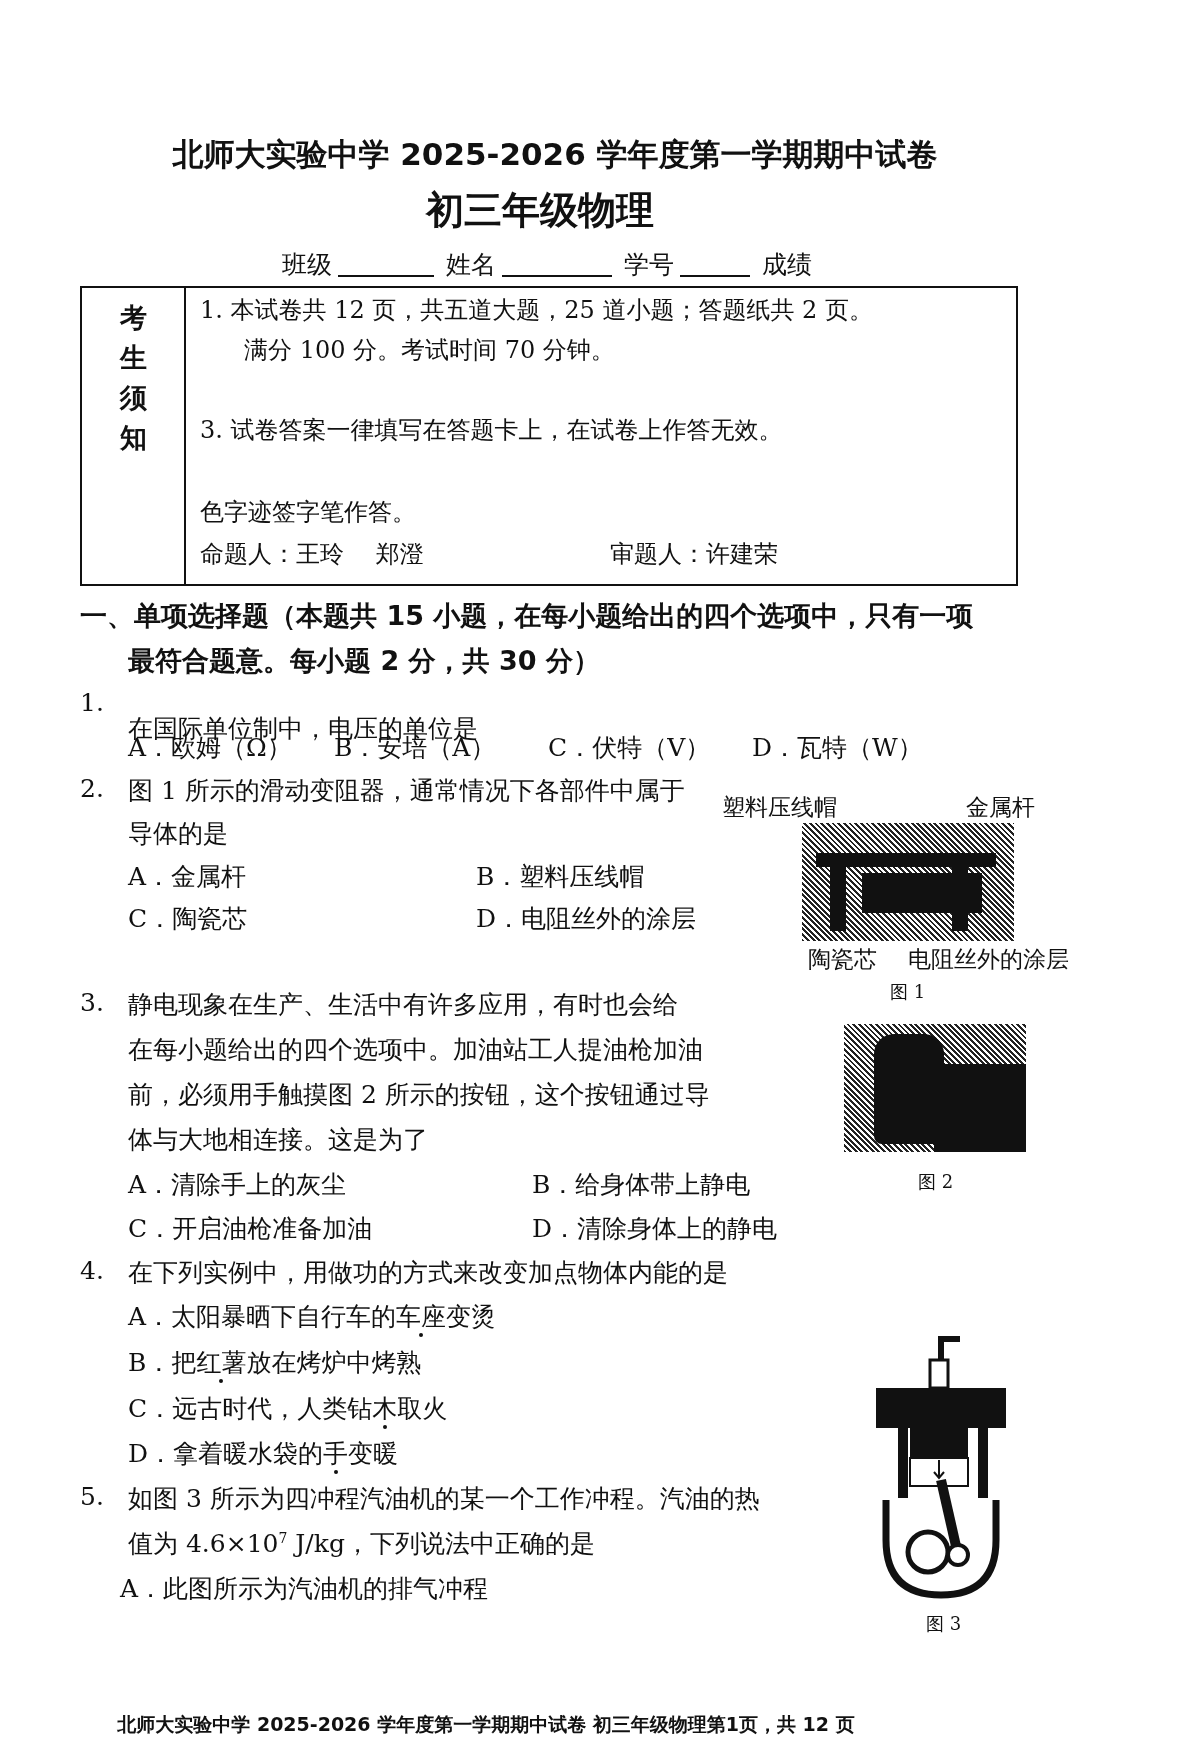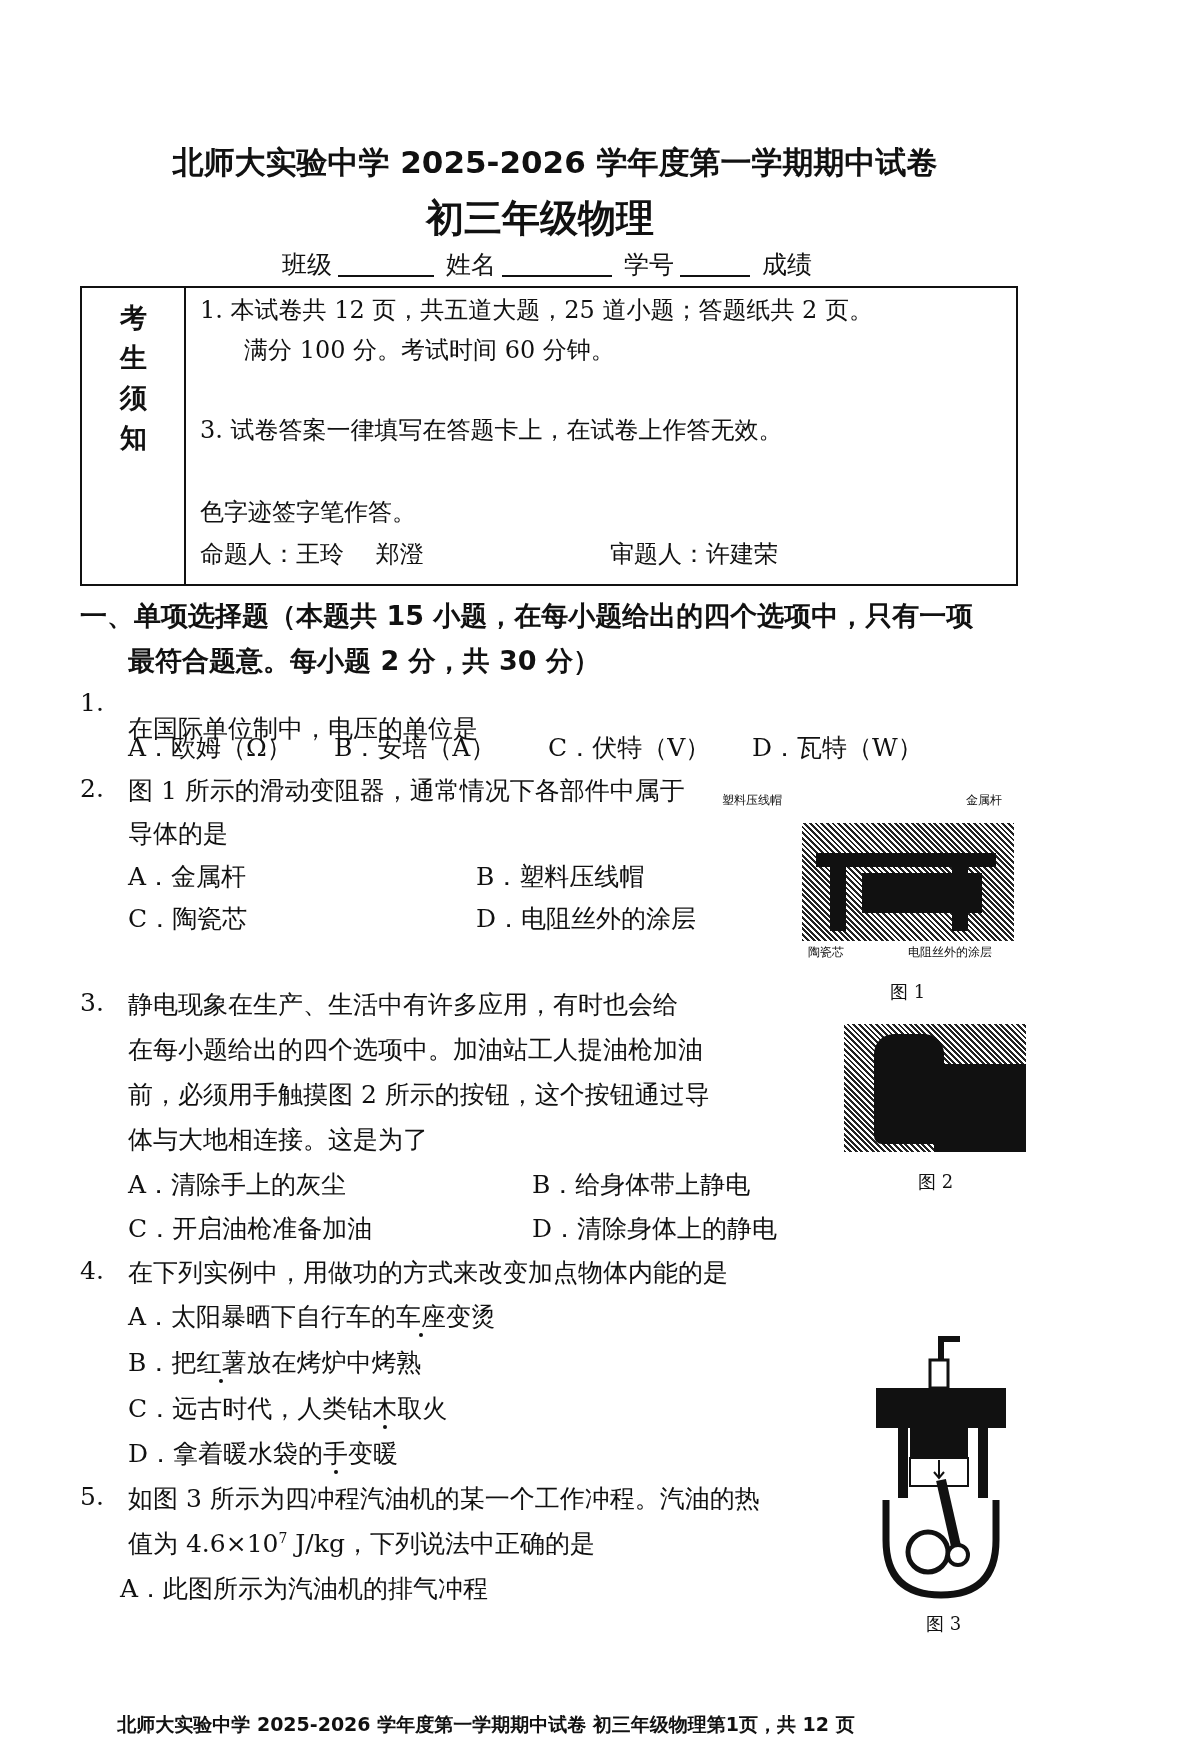--- a/index.html
+++ b/index.html
@@ -1,21 +1,21 @@
 <!DOCTYPE html>
 <html><head>
 <meta charset="utf-8">
 <style>
   html, body { margin:0; padding:0; background:#ffffff; }
   body {
     width:1190px; height:1750px; position:relative; overflow:hidden;
     font-family:"DejaVu Serif","Liberation Serif",serif; color:#111;
   }
   .abs { position:absolute; white-space:nowrap; }
-  .title { font-family:"DejaVu Sans","Liberation Sans",sans-serif; font-weight:bold;margin-top:8px; }
+  .title { font-family:"DejaVu Sans","Liberation Sans",sans-serif; font-weight:bold; }
   .t1 { left:0; width:1190px; text-align:center; top:134px; font-size:31px; letter-spacing:0px; padding-right:80px; box-sizing:border-box; }
   .t2 { left:0; width:1190px; text-align:center; top:185px; font-size:38px; padding-right:110px; box-sizing:border-box; }
   .info-line { top:248px; left:282px; font-size:25px; display:flex; align-items:center; gap:6px; }
   .blank { display:inline-block; border-bottom:2px solid #111; height:22px; margin-right:6px; }
   .notice {
     position:absolute; left:80px; top:286px; width:938px; height:300px;
     border:2px solid #111; box-sizing:border-box;
   }
   .notice-head {
     position:absolute; left:0; top:0; width:104px; height:100%;
@@ -29,21 +29,21 @@
   .nline { position:absolute; left:14px; font-size:24px; white-space:nowrap; }
   .section { font-family:"DejaVu Sans","Liberation Sans",sans-serif; font-weight:bold; font-size:27px; }
   .q { font-size:25px; }
   .qnum { position:absolute; left:80px; }
   .opt { font-size:25px; }
   .dot { position:relative; }
   .dot::after { content:""; position:absolute; left:50%; bottom:-6px; width:4px; height:4px; margin-left:-2px; background:#111; border-radius:50%; }
   .fig { position:absolute; background:
       repeating-linear-gradient(45deg,#222 0 2px,#fff 2px 4px),
       repeating-linear-gradient(-45deg,#222 0 1px,transparent 1px 5px); }
-  .figlabel { font-size:12px; font-family:Liberation Serif, serif;text-align:right; }
+  .figlabel { font-size:23px; font-family:Liberation Serif, serif;text-align:right; }
   .caption { font-size:18px; }
   .footer { top:1712px; left:0; width:1062px; text-align:center; font-size:19px; font-weight:bold; font-family:"DejaVu Sans","Liberation Sans",sans-serif; padding-right:90px; box-sizing:border-box; }
   sup { font-size:14px; }
 </style>
 </head>
 <body>
 
 <div class="abs title t1">北师大实验中学 2025-2026 学年度第一学期期中试卷</div>
 <div class="abs title t2">初三年级物理</div>
 <div class="abs info-line">
@@ -58,21 +58,21 @@
 
 <div class="notice">
   <div class="notice-head">
     <span style="top:12px">考</span>
     <span style="top:52px">生</span>
     <span style="top:92px">须</span>
     <span style="top:132px">知</span>
   </div>
   <div class="notice-body">
     <div class="nline" style="top:-22px;top:-20px;top:-18px;top:-16px;top:-14px;top:-12px;top:-10px;top:-8px;top:-6px;top:-4px;top:-2px;top:0px;top:6px">1.  本试卷共 12 页，共五道大题，25 道小题；答题纸共 2 页。</div>
-    <div class="nline" style="top:46px;left:58px">满分 100 分。考试时间 60 分钟。</div>
+    <div class="nline" style="top:46px;left:58px">满分 100 分。考试时间 70 分钟。</div>
     <div class="nline" style="top:126px">3.  试卷答案一律填写在答题卡上，在试卷上作答无效。</div>
     <div class="nline" style="top:208px">色字迹签字笔作答。</div>
     <div class="nline" style="top:250px">命题人：王玲　 郑澄</div>
     <div class="nline" style="top:250px;left:424px">审题人：许建荣</div>
   </div>
 </div>
 
 <div class="abs section" style="left:80px;top:598px">一、单项选择题（本题共 15 小题，在每小题给出的四个选项中，只有一项</div>
 <div class="abs section" style="left:128px;top:643px">最符合题意。每小题 2 分，共 30 分）</div>
 

